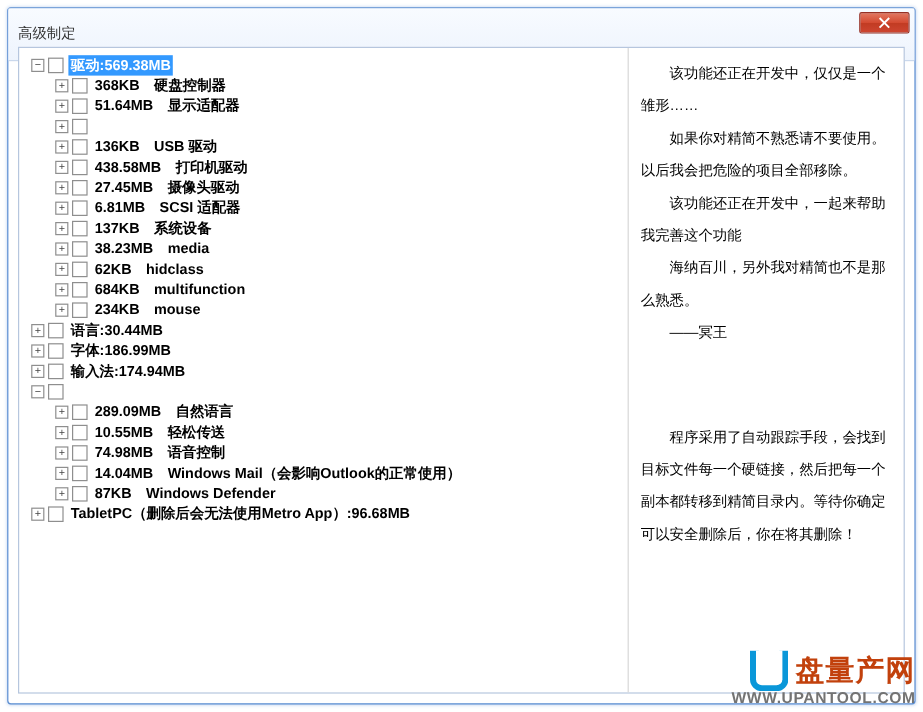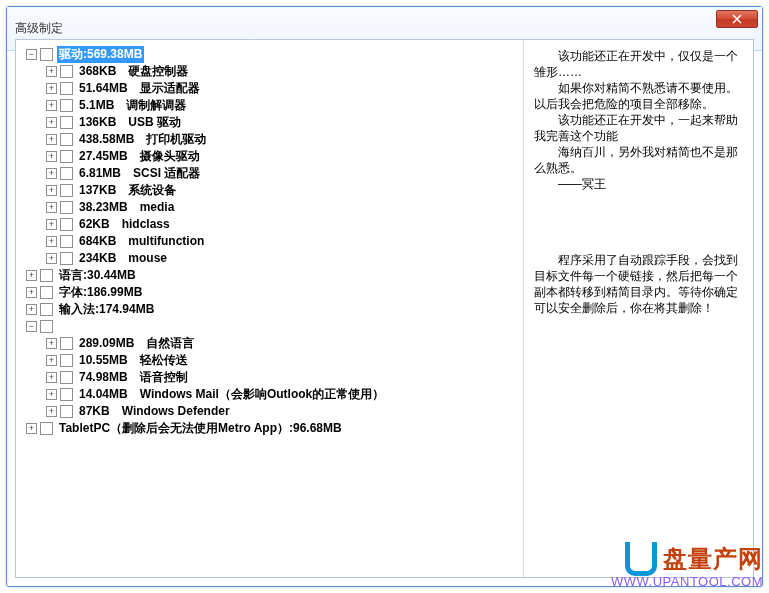--- a/index.html
+++ b/index.html
@@ -50,21 +50,21 @@
   font-size: 12px;
   color: #000;
   line-height: 17px;
 }
 .side-pane {
   width: 230px;
   border-left: 1px solid #d8d8d8;
   padding: 8px 10px;
   font-size: 12px;
   color: #000;
-  line-height: 16px;
+  line-height: 27px;
 }
 .side-block { margin-bottom: 60px; }
 .side-block p { text-indent: 2em; margin: 0; }
 .node {
   display: flex; align-items: center; height: 17px;
   position: relative;
 }
 .toggle {
   width: 11px; height: 11px;
   border: 1px solid #8e8e8e;
@@ -109,22 +109,22 @@
   border-radius: 0 0 10px 10px;
   position: relative;
 }
 .wm-text {
   font-size: 24px; font-weight: bold;
   color: #c2410c;
   letter-spacing: 1px;
 }
 .wm-url {
   font-size: 13px;
-  color: #8b5cf6;
-  font-weight: normal;
+  color: #737373;
+  font-weight: bold;
   letter-spacing: 0.5px;
   margin-top: -2px;
 }
 </style>
 </head>
 <body>
 
 <div class="window">
   <div class="titlebar">
     <span>高级制定</span>
@@ -157,21 +157,20 @@
                   <div class="node" style="padding-left: 0px;">
                     <div class="toggle">+</div>
                     <div class="chk"></div>
                     <span class="label">51.64MB 显示适配器</span>
                   </div>
                 </div>
                 <div>
                   <div class="node" style="padding-left: 0px;">
                     <div class="toggle">+</div>
                     <div class="chk"></div>
-                    <span class="label">5.1MB 调制解调器</span>
                   </div>
                 </div>
                 <div>
                   <div class="node" style="padding-left: 0px;">
                     <div class="toggle">+</div>
                     <div class="chk"></div>
                     <span class="label">136KB USB 驱动</span>
                   </div>
                 </div>
                 <div>

